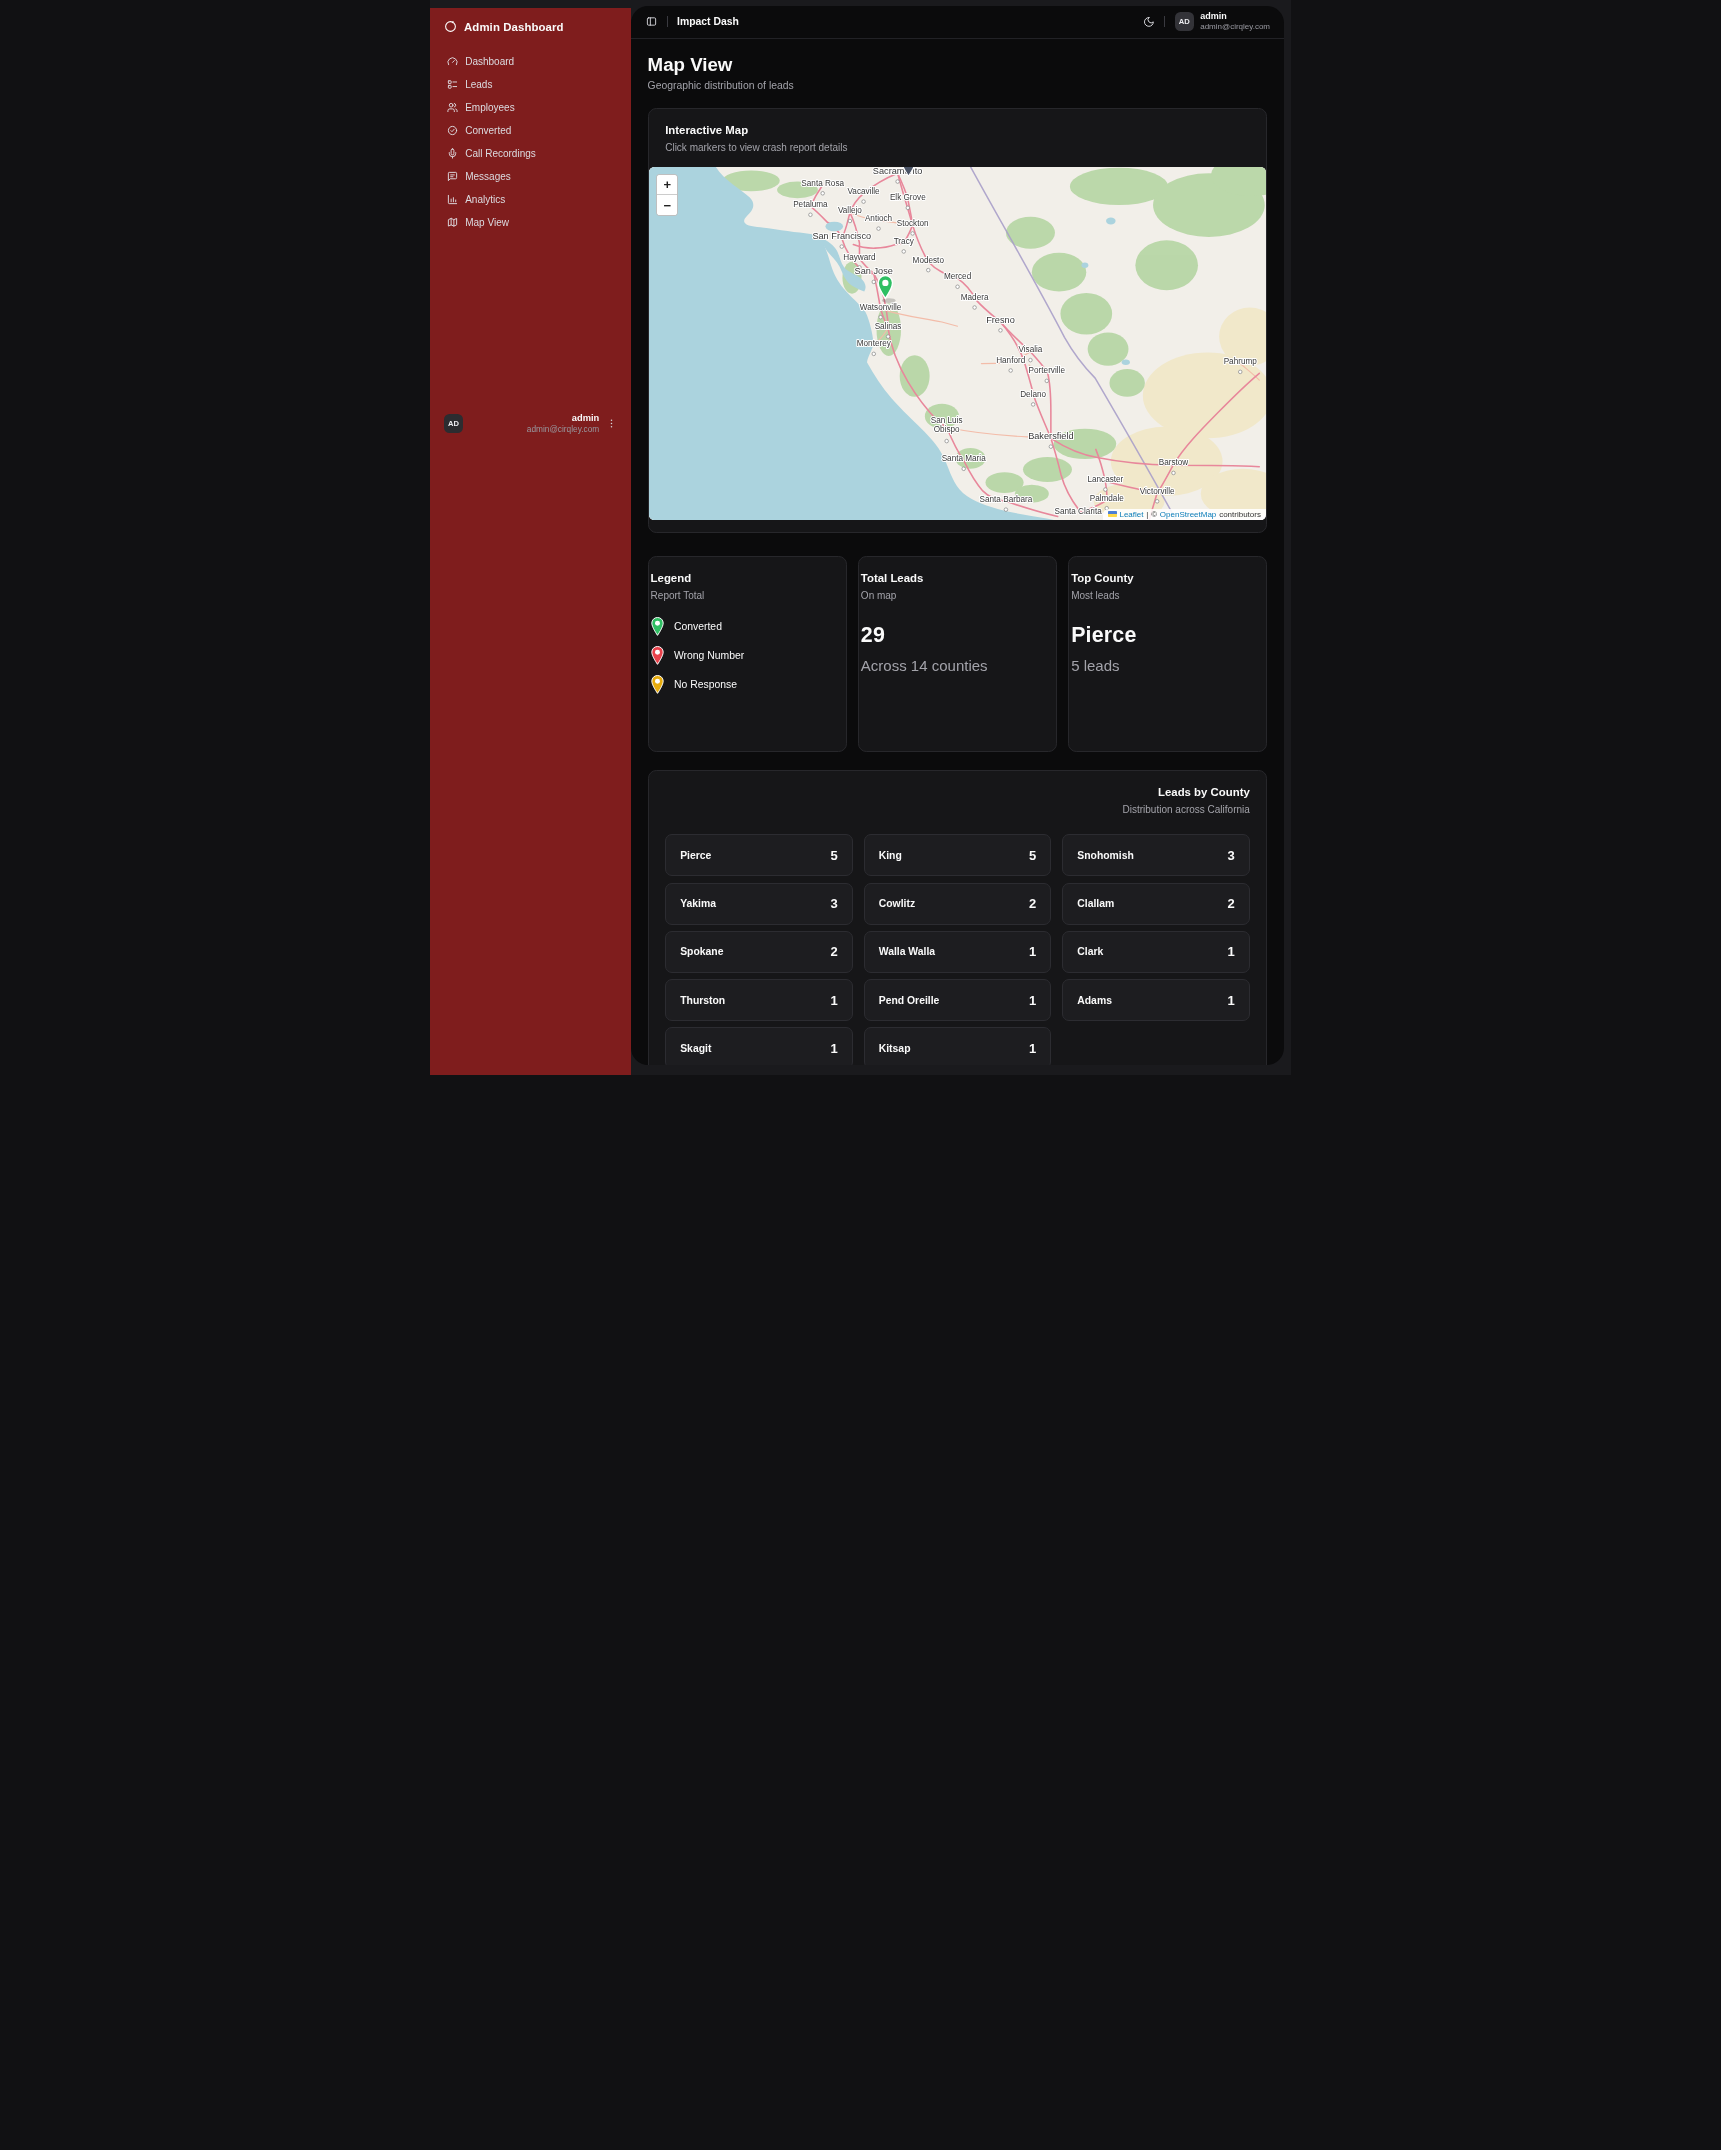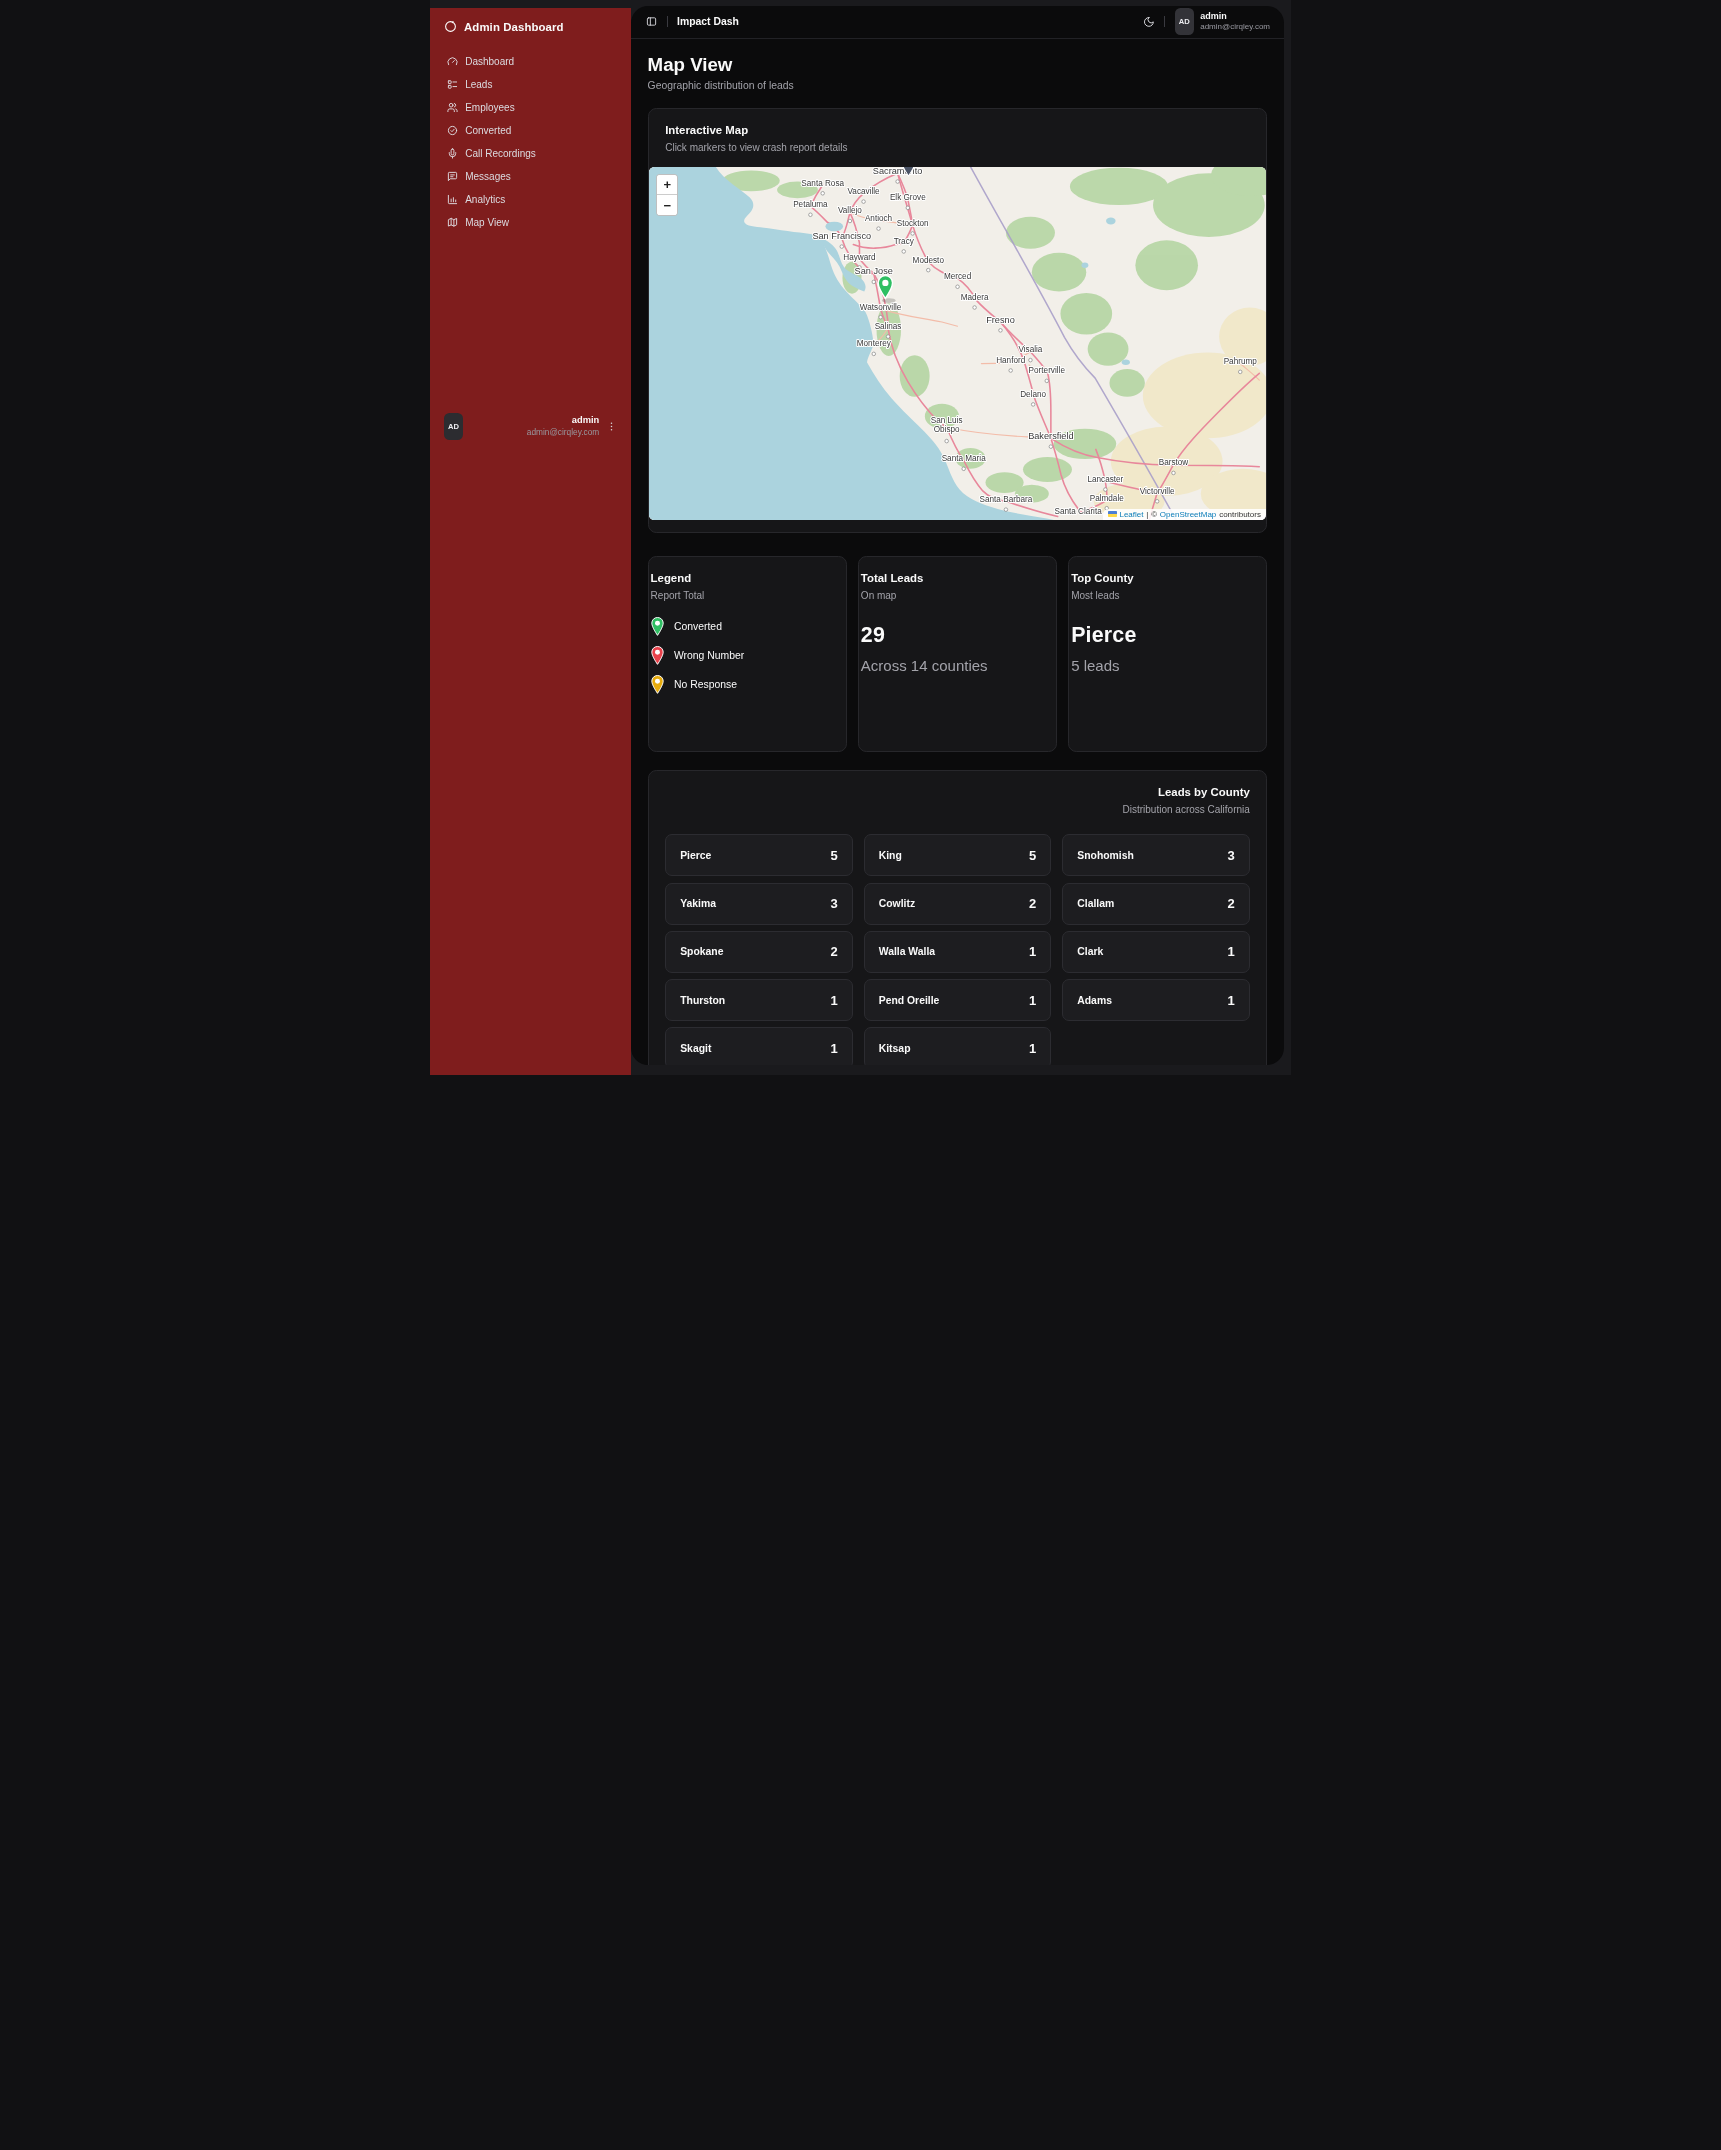--- a/index.html
+++ b/index.html
@@ -8,21 +8,21 @@
 
   
   .sidebar{position:absolute;left:0;top:8px;width:201px;height:100%;background:#7f1d1d;text-align:right;}
   .sb-header{display:flex;align-items:center;gap:7px;padding:12.4px 11px 7px 14px;}
   .sb-logo{width:13px;height:13px;color:#fff;flex:0 0 auto;}
   .sb-title{font-size:11.4px;font-weight:700;letter-spacing:0.1px;}
   .sb-nav{padding:9.7px 8.3px 0 8.3px;display:flex;flex-direction:column;gap:1px;}
   .sb-item{display:flex;align-items:center;gap:7.6px;height:22px;padding:0 8.3px;border-radius:5.5px;color:#dcdce1;font-size:10px;cursor:pointer;}
   .sb-item svg{width:11px;height:11px;flex:0 0 auto;color:#e3e3e8;}
   .sb-user{position:absolute;left:8.3px;right:8.3px;top:402px;display:flex;align-items:center;gap:7px;padding:2.8px 5.5px;border-radius:5.5px;}
-  .avatar{width:19.4px;height:27px;border-radius:5.5px;background:#2c2c30;display:flex;align-items:center;justify-content:center;font-size:7.6px;font-weight:600;color:#ececf0;}
+  .avatar{width:19.4px;height:19px;border-radius:5.5px;background:#2c2c30;display:flex;align-items:center;justify-content:center;font-size:7.6px;font-weight:600;color:#ececf0;}
   .sb-user-meta{flex:1;min-width:0;line-height:1.25;}
   .u-name{font-size:9.3px;font-weight:700;}
   .u-mail{font-size:8.3px;color:#98989f;}
   .kebab{width:11px;height:11px;color:#d6d6da;}
 
   
   .panel{position:absolute;left:201px;top:5.5px;width:653px;height:1059px;background:#0b0b0c;border-radius:17px;overflow:hidden;}
   .topbar{display:flex;align-items:center;height:33px;padding:0 14px 0 15px;border-bottom:0.7px solid #222226;}
   .tb-icon{width:11px;height:11px;color:#d9d9de;cursor:pointer;}
   .vdiv{width:0.7px;height:11px;background:#3a3a40;margin:0 9.7px;}

